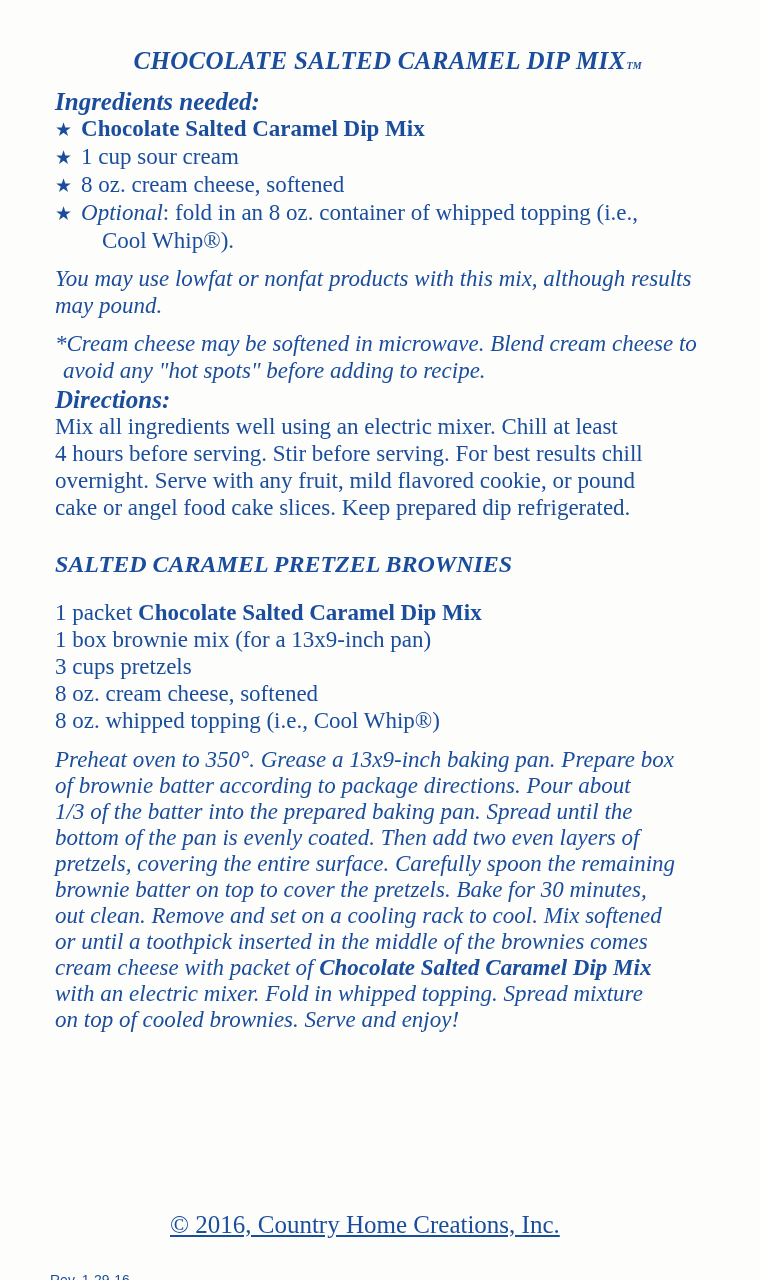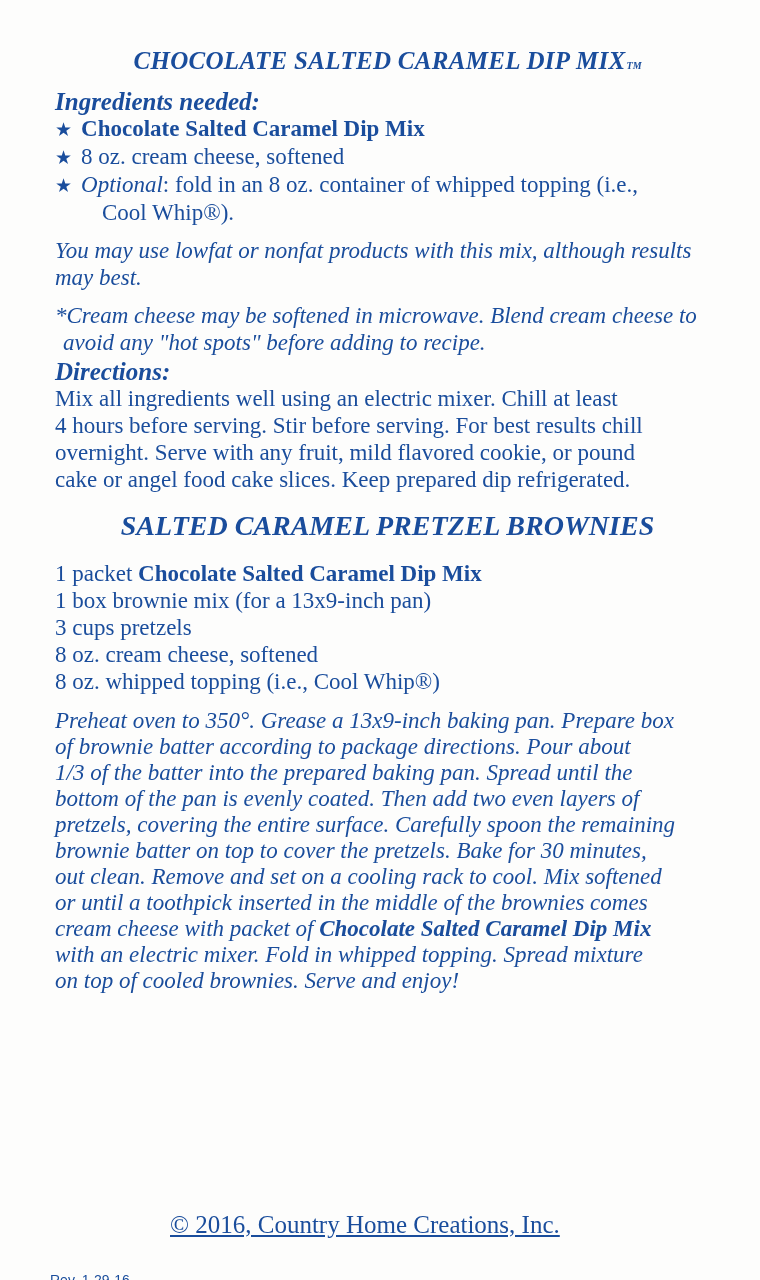--- a/index.html
+++ b/index.html
@@ -53,26 +53,26 @@
   .b { font-weight: bold; }
   .it { font-style: italic; }
   .cont { padding-left: 47px; }
   .note {
     margin-top: 11px;
     font-style: italic;
   }
   .note .indent { padding-left: 8px; }
   .dir-heading { margin-top: 2px; }
   .center-head {
-    text-align: center;
-    font-size: 28px;
+    text-align: left;
+    font-size: 24px;
     line-height: 27px;
     font-weight: bold;
     font-style: italic;
-    margin-top: 19px;
+    margin-top: 30px;
     white-space: nowrap;
   }
   .brownie-list { margin-top: 21px; }
   .brownie-para { margin-top: 13px; font-style: italic; }
   .brownie-para .line { line-height: 26px; }
   .footer-rev {
     position: absolute;
     left: 50px;
     top: 1272px;
     font-family: "Liberation Sans", sans-serif;
@@ -91,28 +91,29 @@
 <body>
 
 <div class="page">
 
   <div class="title"><span>CHOCOLATE SALTED CARAMEL DIP MIX</span><span class="tm">TM</span></div>
 
   <div class="subhead ing-heading">Ingredients needed:</div>
 
   <div>
     <div class="line"><span class="star">★</span><span class="b">Chocolate Salted Caramel Dip Mix</span></div>
+    <div class="line"><span class="star">★</span><span>1 cup sour cream</span></div>
     <div class="line"><span class="star">★</span><span>8 oz. cream cheese, softened</span></div>
     <div class="line"><span class="star">★</span><span class="it">Optional</span><span>: fold in an 8 oz. container of whipped topping (i.e.,</span></div>
     <div class="line cont"><span>Cool Whip®).</span></div>
   </div>
 
   <div class="note">
     <div class="line">You may use lowfat or nonfat products with this mix, although results</div>
-    <div class="line">may best.</div>
+    <div class="line">may pound.</div>
   </div>
 
   <div class="note">
     <div class="line">*Cream cheese may be softened in microwave. Blend cream cheese to</div>
     <div class="line indent">avoid any "hot spots" before adding to recipe.</div>
   </div>
 
   <div class="subhead dir-heading">Directions:</div>
 
   <div>

